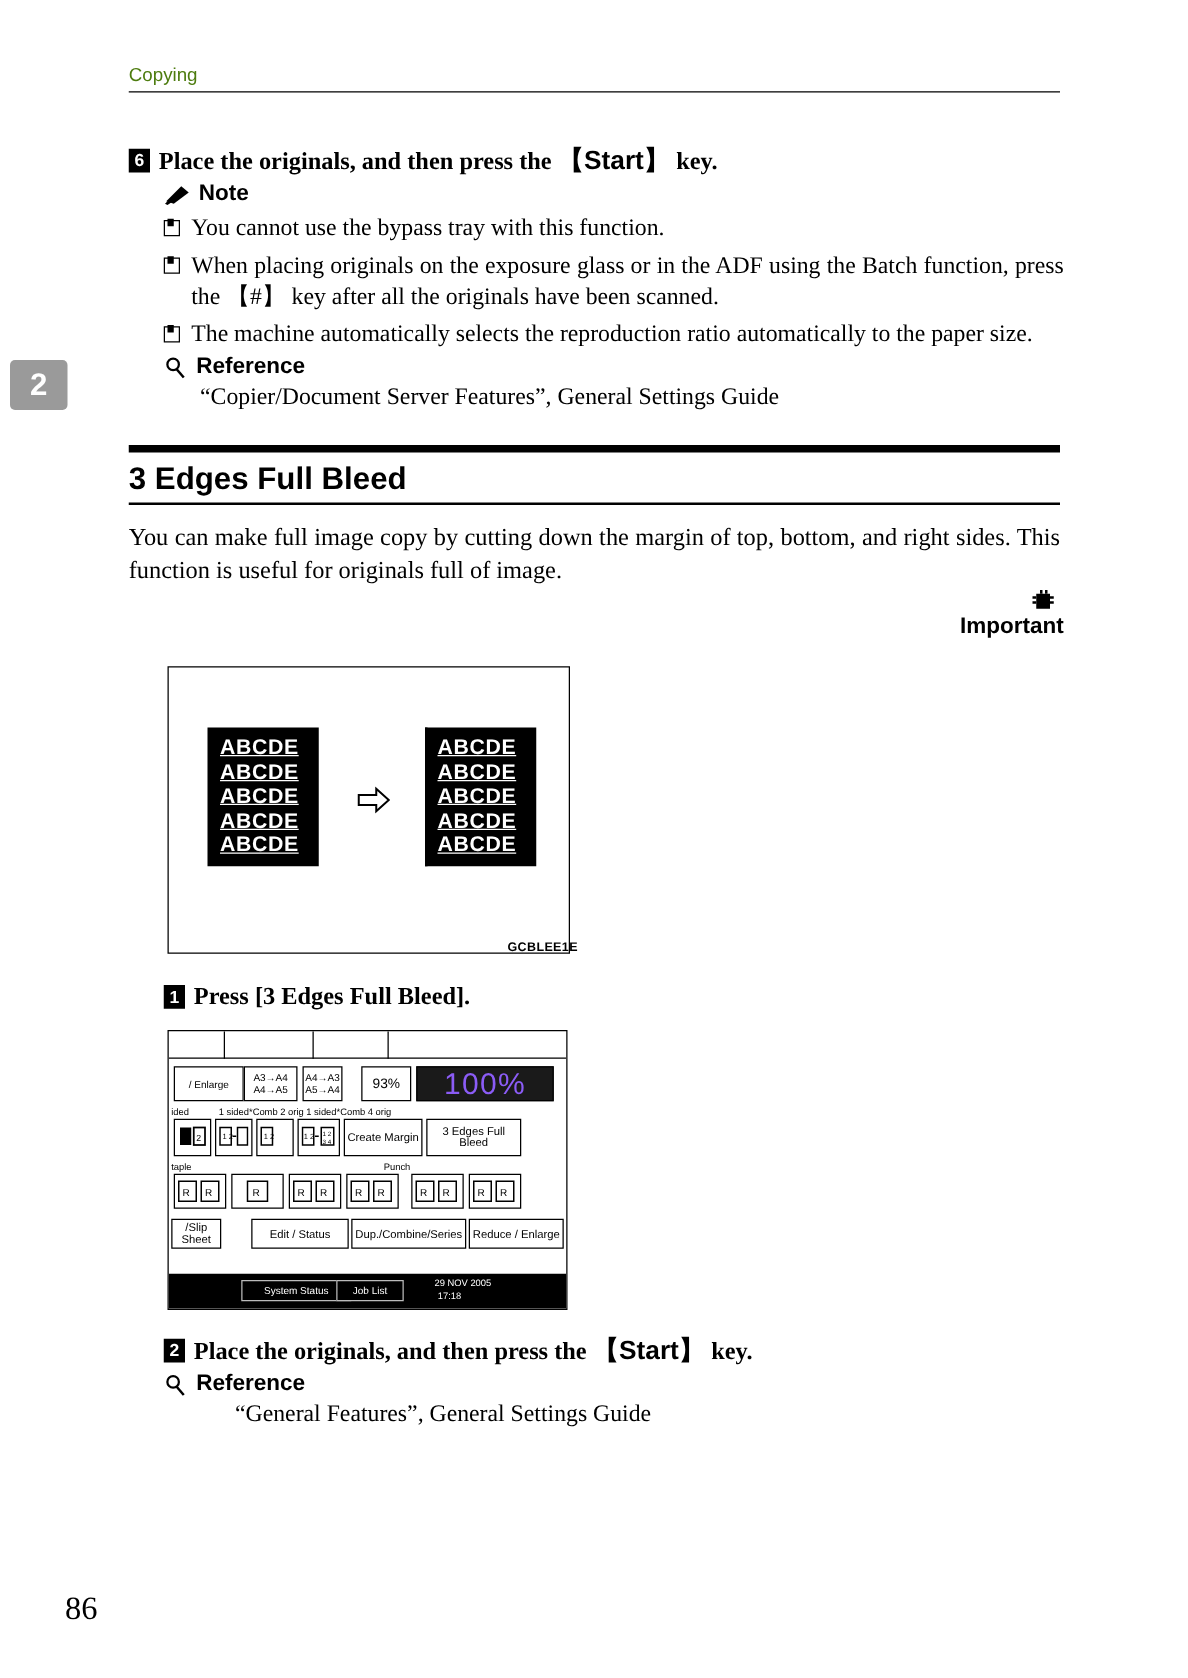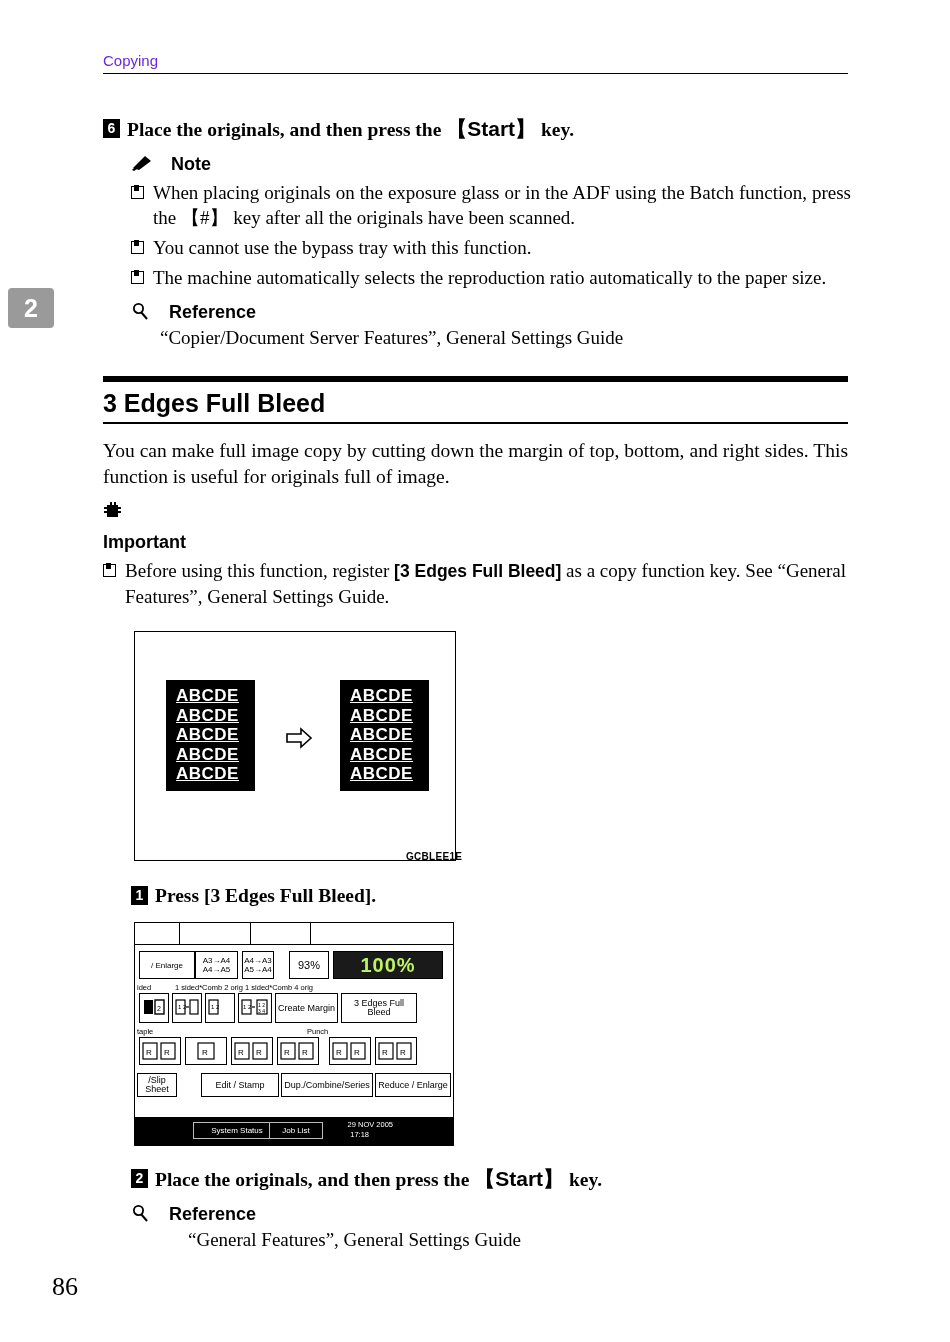--- a/index.html
+++ b/index.html
@@ -20,21 +20,21 @@
   .page-header {
     position: absolute;
     left: 103px;
     top: 52px;
     width: 745px;
   }
   .page-header .hdr-text {
     font-family: "Liberation Sans", sans-serif;
     font-size: 15px;
     line-height: 18px;
-    color: #6d28d9;
+    color: #4d7c0f;
   }
   .page-header .hdr-rule {
     margin-top: 3px;
     border-bottom: 1.5px solid #000;
     width: 745px;
   }
 
   
   .chapter-tab {
     position: absolute;
@@ -88,27 +88,26 @@
   }
   .key {
     font-family: "Liberation Sans", sans-serif;
     font-weight: bold;
     font-size: 21px;
   }
 
   
   .sec-head {
     display: flex;
-    align-items: flex-start;
+    align-items: flex-end;
     font-family: "Liberation Sans", sans-serif;
     font-weight: bold;
     font-size: 18px;
-    margin-top: 12px;
+    margin-top: 2px;
     margin-left: 28px;
-    gap: 12px;
   }
   .sec-head .ico {
     margin-right: 6px;
     display: inline-block;
   }
 
   
   .pencil-icon svg { display:block; }
   .magnifier-icon svg { display:block; }
   .imp-icon svg { display:block; }
@@ -274,23 +273,23 @@
     line-height: 9px;
     text-align: center;
     color: #000;
     display: flex;
     align-items: center;
     justify-content: center;
     padding: 1px;
   }
   .pbtn.dark {
     background: #1a1a1a;
-    color: #bef264;
-    font-size: 20px;
-    font-weight: bold;
+    color: #8b5cf6;
+    font-size: 24px;
+    font-weight: normal;
     letter-spacing: 1px;
   }
   .plabel {
     position: absolute;
     font-size: 7.5px;
     line-height: 9px;
     color: #000;
   }
   .panel .bottombar {
     position: absolute;
@@ -351,25 +350,25 @@
         <path d="M2 14 L14 2 L20 7 L8 16 Z" fill="#000"></path>
         <path d="M1 16 L4 13 L6 15 L3 17 Z" fill="#000"></path>
       </svg>
     </span>
     <span>Note</span>
   </div>
   <div class="note-block">
     <ul class="bullets">
       <li>
           <span class="bl"></span>
-          <span class="txt">When placing originals on the exposure glass or in the ADF using the Batch function, press the 【#】 key after all the originals have been scanned.</span>
+          <span class="txt">You cannot use the bypass tray with this function.</span>
         </li>
       <li>
           <span class="bl"></span>
-          <span class="txt">You cannot use the bypass tray with this function.</span>
+          <span class="txt">When placing originals on the exposure glass or in the ADF using the Batch function, press the 【#】 key after all the originals have been scanned.</span>
         </li>
       <li>
           <span class="bl"></span>
           <span class="txt">The machine automatically selects the reproduction ratio automatically to the paper size.</span>
         </li>
     </ul>
   </div>
 
   <div class="sec-head">
     <span class="ico magnifier-icon">
@@ -397,26 +396,20 @@
         <rect x="1" y="5" width="3" height="2" fill="#000"></rect>
         <rect x="1" y="9" width="3" height="2" fill="#000"></rect>
         <rect x="15" y="5" width="3" height="2" fill="#000"></rect>
         <rect x="15" y="9" width="3" height="2" fill="#000"></rect>
         <rect x="7" y="0" width="2" height="3" fill="#000"></rect>
         <rect x="11" y="0" width="2" height="3" fill="#000"></rect>
       </svg>
     </span>
     <span>Important</span>
   </div>
-  <ul class="bullets">
-    <li>
-      <span class="bl"></span>
-      <span class="txt"><span>Before using this function, register </span><b style="font-family:'Liberation Sans',sans-serif;font-size:17.5px;">[3 Edges Full Bleed]</b><span> as a copy function key. See “General Features”, General Settings Guide.</span></span>
-    </li>
-  </ul>
 
   <div class="illus">
     <div class="abcd-box abcd-left">ABCDE<br>ABCDE<br>ABCDE<br>ABCDE<br>ABCDE</div>
     <div class="arrow-right">
       <svg width="28" height="22" viewBox="0 0 28 22">
         <path d="M2 7 H16 V2 L26 11 L16 20 V15 H2 Z" fill="#fff" stroke="#000" stroke-width="1.6"></path>
       </svg>
     </div>
     <div class="abcd-box abcd-right">ABCDE<br>ABCDE<br>ABCDE<br>ABCDE<br>ABCDE</div>
     <div class="illus-code">GCBLEE1E</div>
@@ -523,21 +516,21 @@
     <div class="pbtn" style="left:240px; top:114px; width:42px; height:28px;">
       <svg width="36" height="20" viewBox="0 0 36 20">
           <rect x="1" y="2" width="14" height="16" fill="none" stroke="#000" stroke-width="1.2"></rect>
           <text x="4" y="14" font-size="8" fill="#000">R</text>
           <rect x="19" y="2" width="14" height="16" fill="none" stroke="#000" stroke-width="1.2"></rect>
           <text x="22" y="14" font-size="8" fill="#000">R</text>
         </svg>
     </div>
 
     <div class="pbtn" style="left:2px; top:150px; width:40px; height:24px; font-size:9px;">/Slip Sheet</div>
-    <div class="pbtn" style="left:66px; top:150px; width:78px; height:24px; font-size:9px;">Edit / Stamp</div>
+    <div class="pbtn" style="left:66px; top:150px; width:78px; height:24px; font-size:9px;">Edit / Status</div>
     <div class="pbtn" style="left:146px; top:150px; width:92px; height:24px; font-size:9px;">Dup./Combine/Series</div>
     <div class="pbtn" style="left:240px; top:150px; width:76px; height:24px; font-size:9px;">Reduce / Enlarge</div>
 
     <div class="bottombar"></div>
     <div class="pbtn-b" style="left:58px; bottom:6px; width:88px; height:17px;">System Status</div>
     <div class="pbtn-b" style="left:134px; bottom:6px; width:54px; height:17px;text-align:center;">Job List</div>
     <div class="pdate" style="right:60px; bottom:16px;">29 NOV  2005</div>
     <div class="pdate" style="right:84px; bottom:6px;">17:18</div>
   </div>
 

